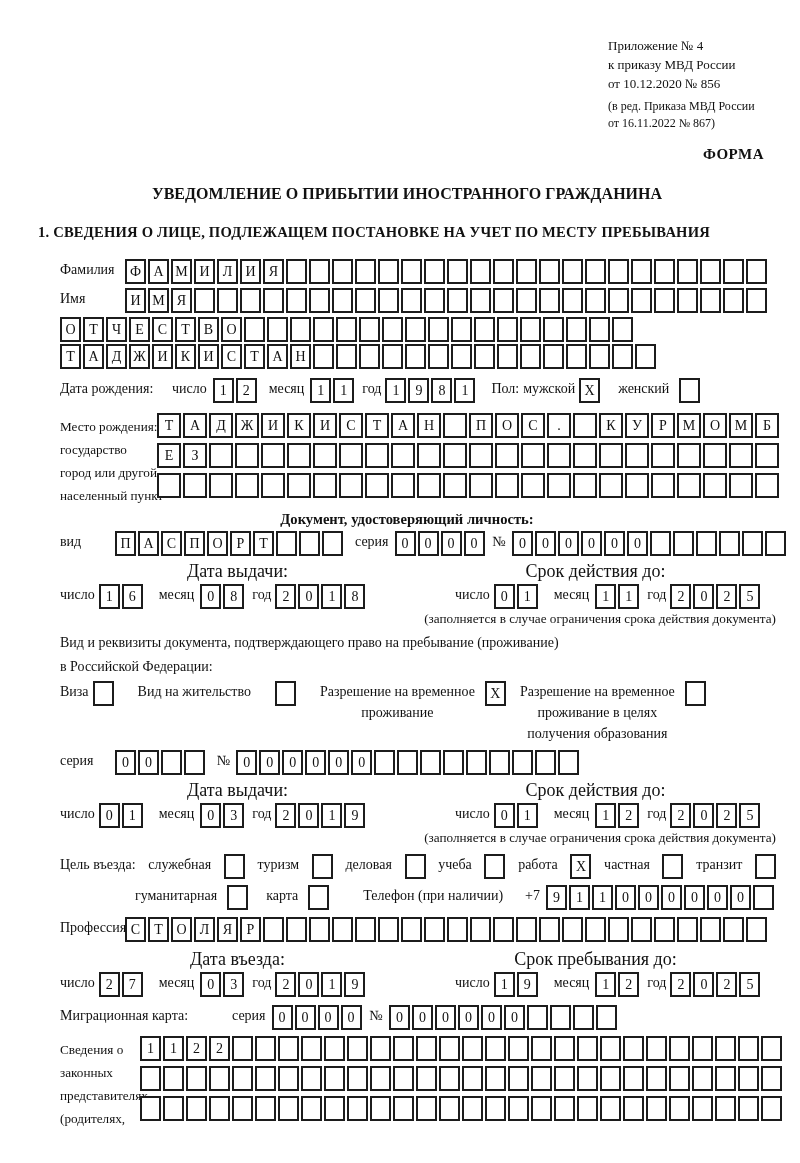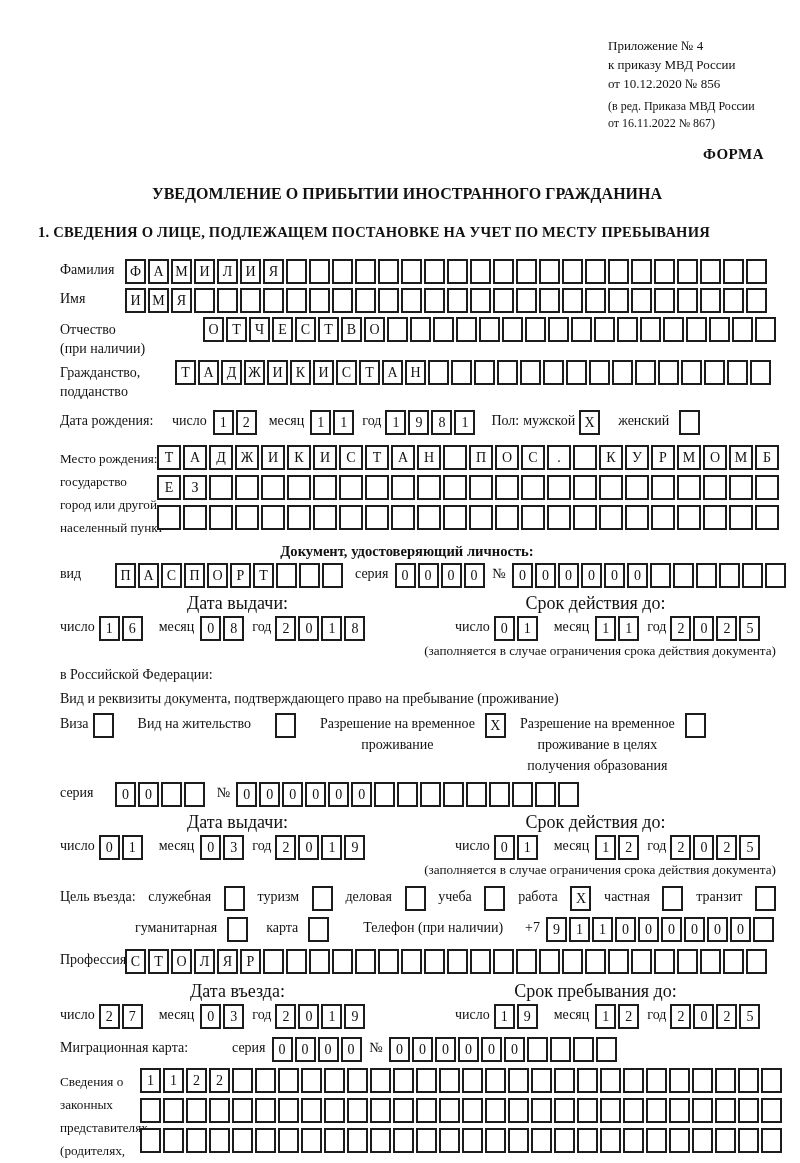--- a/index.html
+++ b/index.html
@@ -134,24 +134,20 @@
         <span class="cell"></span>
         <span class="cell"></span>
         <span class="cell"></span>
         <span class="cell"></span>
         <span class="cell"></span>
         <span class="cell"></span>
       </span>
   </div>
 
   <div class="frow indent" style="margin-top:4px">
-    <span class="flabel lbl stack lh19" style="width:143px">
-      <span>Отчество</span>
-      <span>(при наличии)</span>
-    </span>
     <span class="cellsbox">
         <span class="cell">О</span>
         <span class="cell">Т</span>
         <span class="cell">Ч</span>
         <span class="cell">Е</span>
         <span class="cell">С</span>
         <span class="cell">Т</span>
         <span class="cell">В</span>
         <span class="cell">О</span>
         <span class="cell"></span>
@@ -168,24 +164,20 @@
         <span class="cell"></span>
         <span class="cell"></span>
         <span class="cell"></span>
         <span class="cell"></span>
         <span class="cell"></span>
         <span class="cell"></span>
       </span>
   </div>
 
   <div class="frow indent" style="margin-top:2px">
-    <span class="flabel lbl stack lh19" style="width:115px">
-      <span>Гражданство,</span>
-      <span>подданство</span>
-    </span>
     <span class="cellsbox">
         <span class="cell">Т</span>
         <span class="cell">А</span>
         <span class="cell">Д</span>
         <span class="cell">Ж</span>
         <span class="cell">И</span>
         <span class="cell">К</span>
         <span class="cell">И</span>
         <span class="cell">С</span>
         <span class="cell">Т</span>
@@ -407,22 +399,22 @@
       <span class="cellsbox gap4">
           <span class="cell">2</span>
           <span class="cell">0</span>
           <span class="cell">2</span>
           <span class="cell">5</span>
         </span>
     </div>
   </div>
   <div class="note-right">(заполняется в случае ограничения срока действия документа)</div>
 
+  <div class="lbl indent" style="margin-top:8px">Вид и реквизиты документа, подтверждающего право на пребывание (проживание)</div>
   <div class="lbl indent" style="margin-top:8px">в Российской Федерации:</div>
-  <div class="lbl indent" style="margin-top:8px">Вид и реквизиты документа, подтверждающего право на пребывание (проживание)</div>
 
   <div class="frow indent" style="margin-top:6px">
     <span class="lbl" style="padding-top:3px">Виза</span>
     <span class="chk gap4"></span>
     <span class="lbl gap24" style="padding-top:3px">Вид на жительство</span>
     <span class="chk gap24"></span>
     <span class="stack ctr lbl gap24" style="line-height:21px">
       <span>Разрешение на временное</span>
       <span>проживание</span>
     </span>

